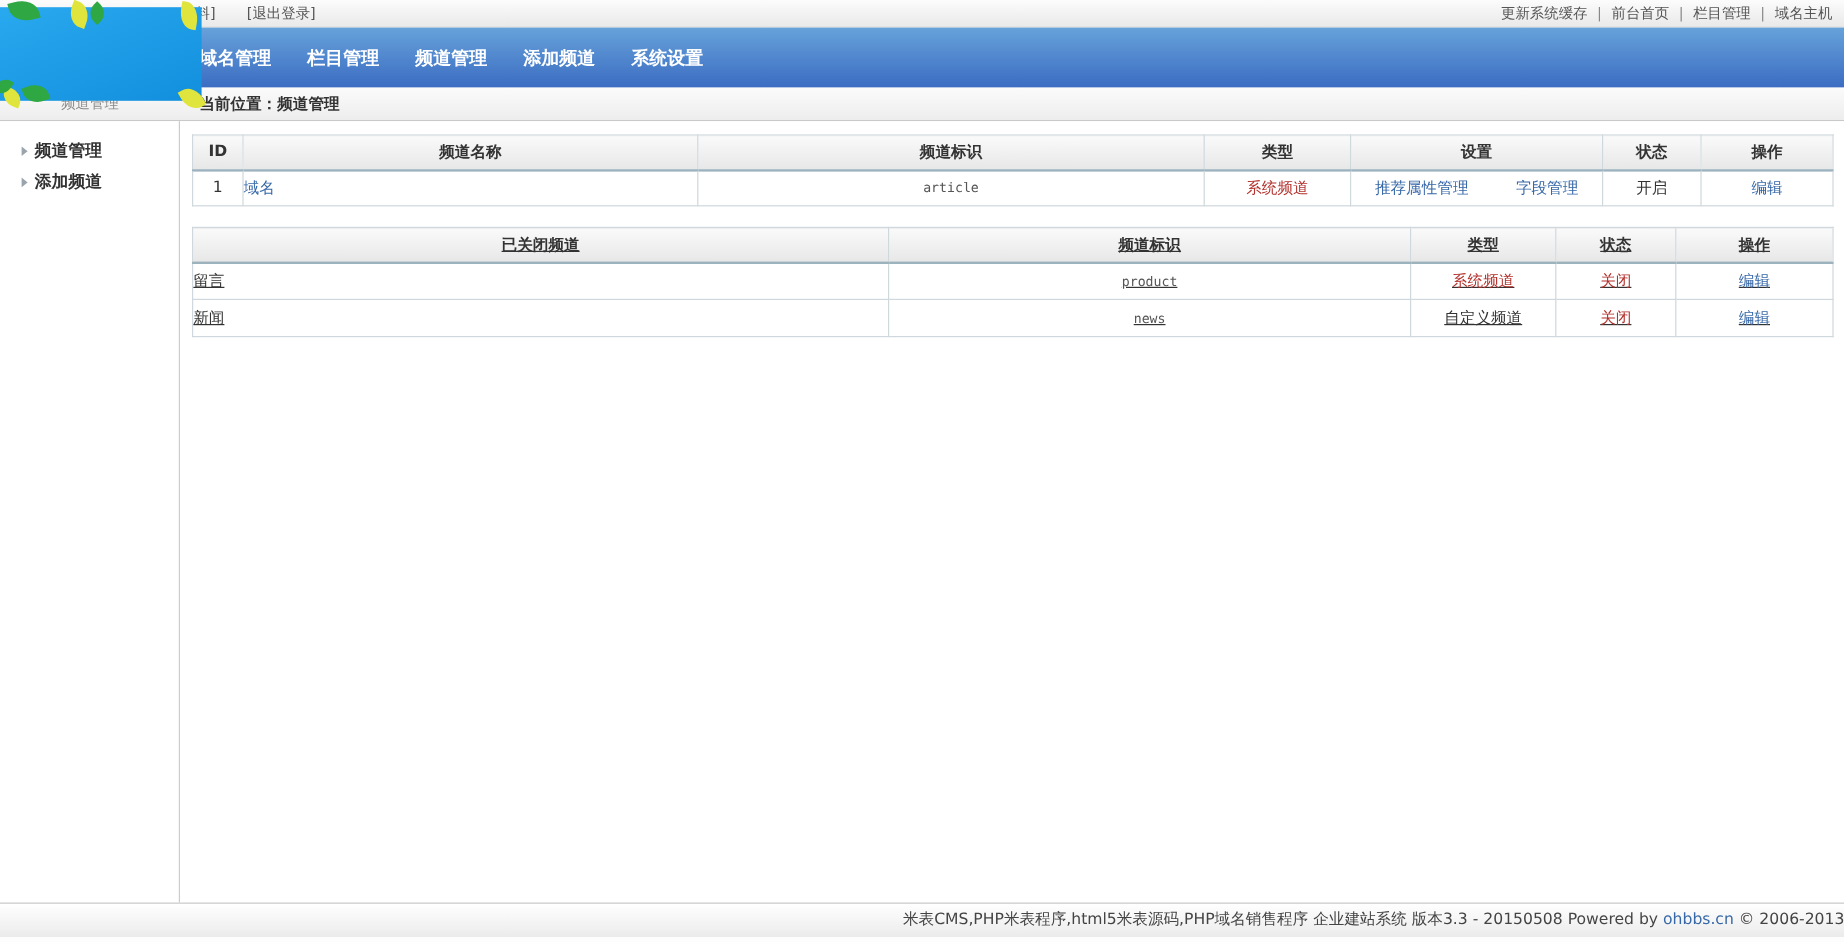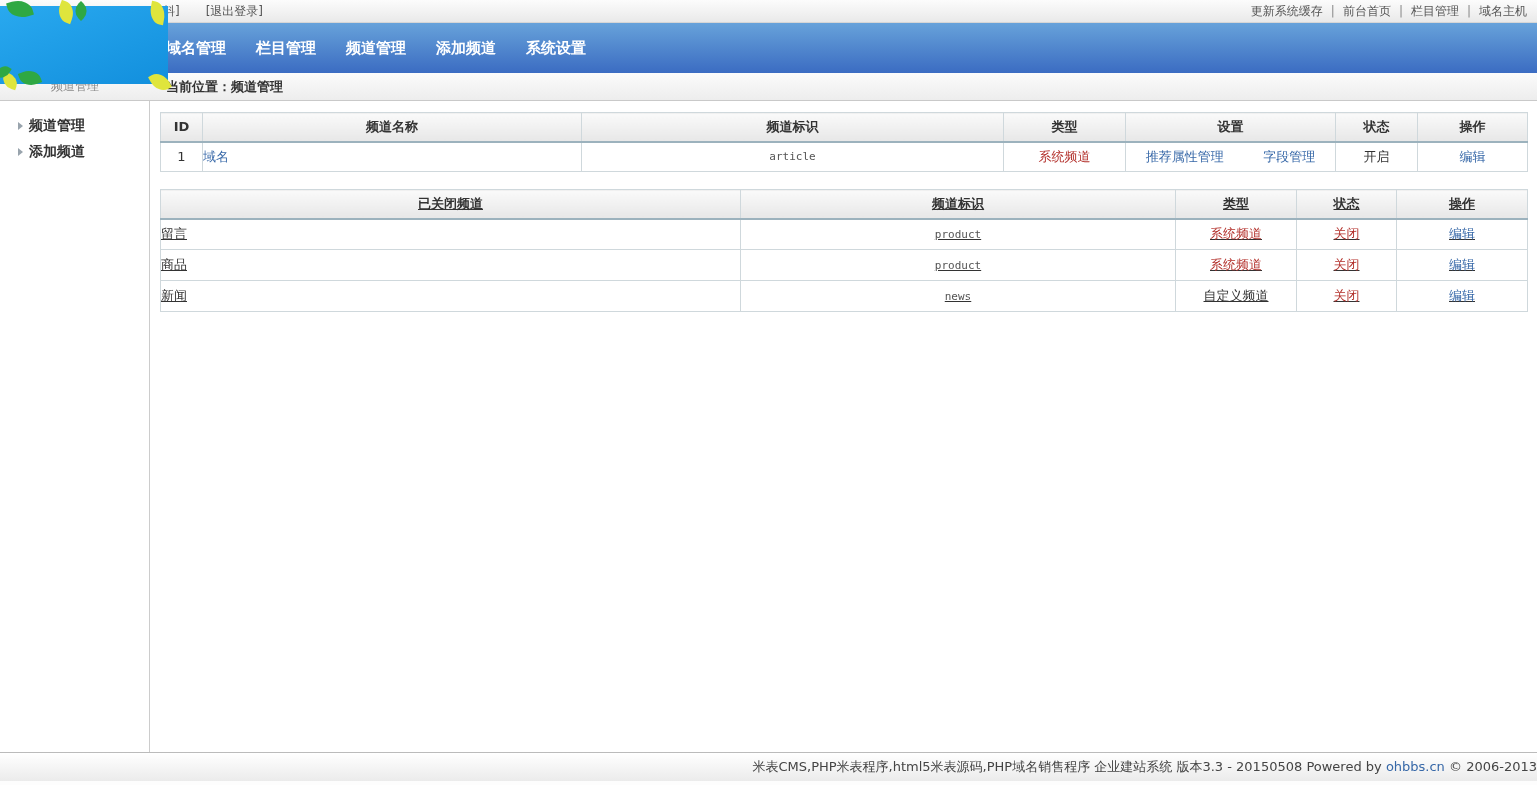--- a/index.html
+++ b/index.html
@@ -265,27 +265,20 @@
       </thead>
       <tbody>
         <tr>
           <td class="name-left">留言</td>
           <td class="slug">product</td>
           <td class="red">系统频道</td>
           <td class="red">关闭</td>
           <td><a class="blue">编辑</a></td>
         </tr>
         <tr>
-          <td class="name-left">商品</td>
-          <td class="slug">product</td>
-          <td class="red">系统频道</td>
-          <td class="red">关闭</td>
-          <td><a class="blue">编辑</a></td>
-        </tr>
-        <tr>
           <td class="name-left">新闻</td>
           <td class="slug">news</td>
           <td>自定义频道</td>
           <td class="red">关闭</td>
           <td><a class="blue">编辑</a></td>
         </tr>
       </tbody>
     </table>
 
   </div>

